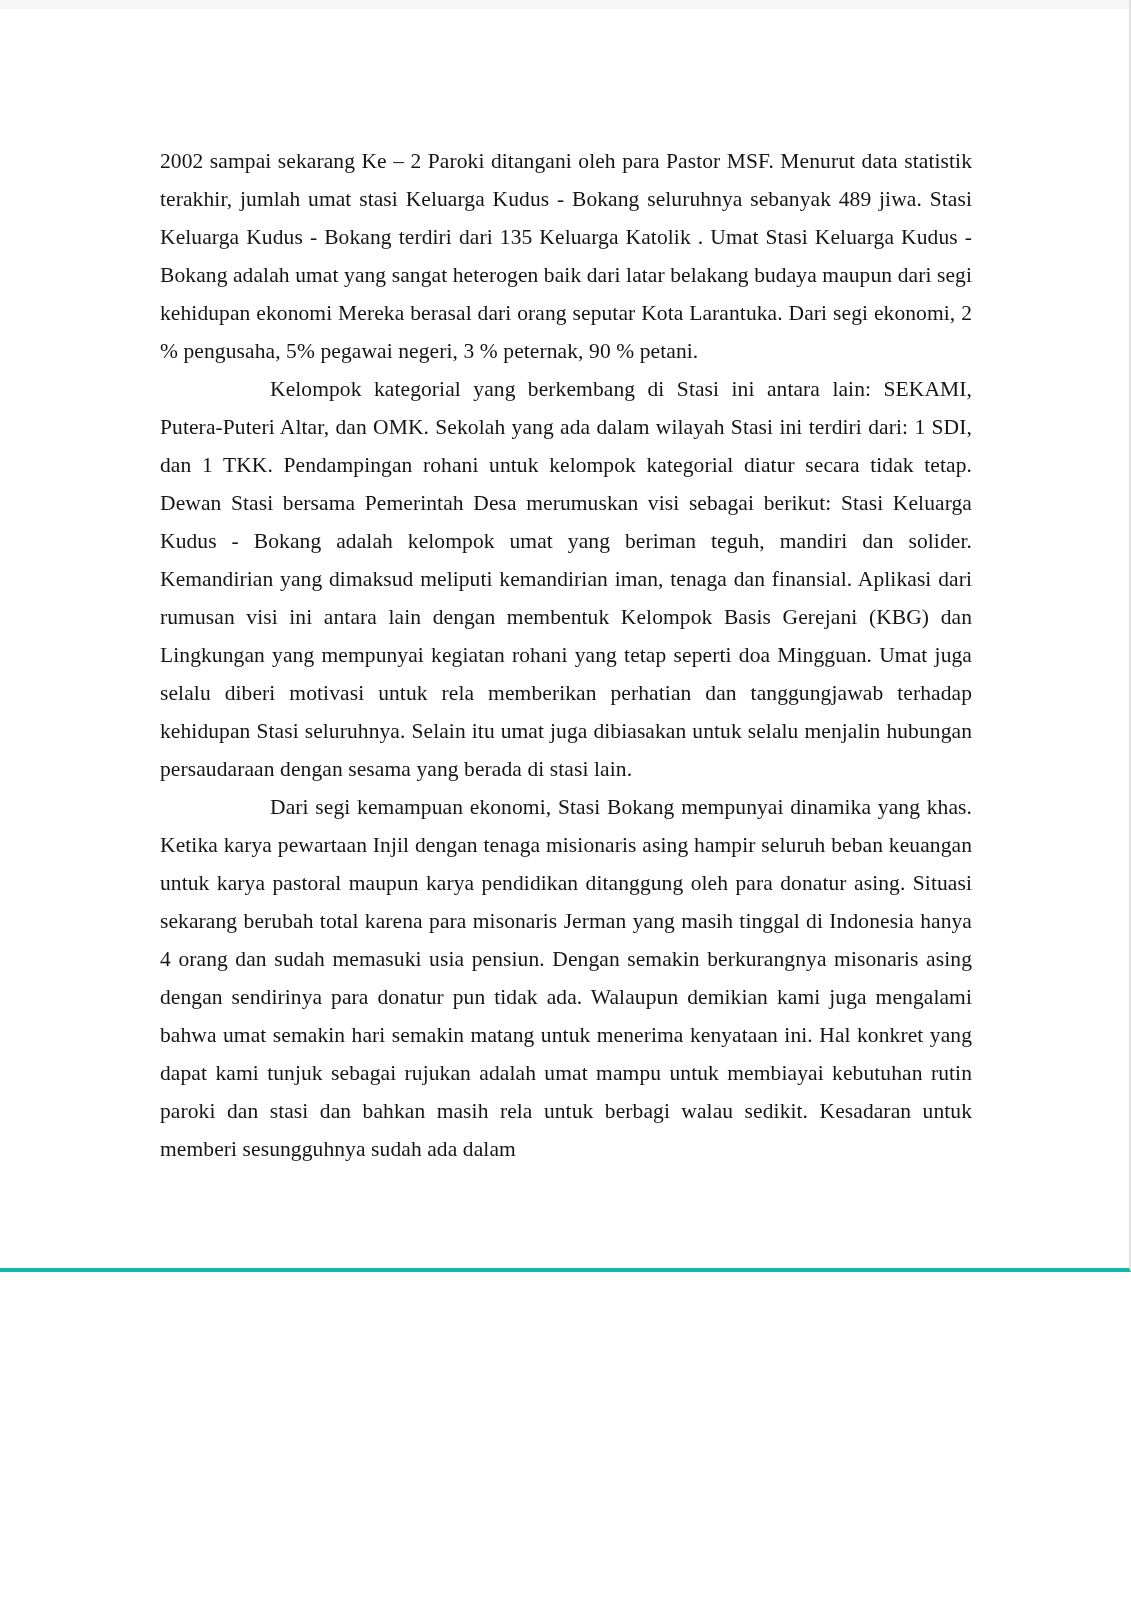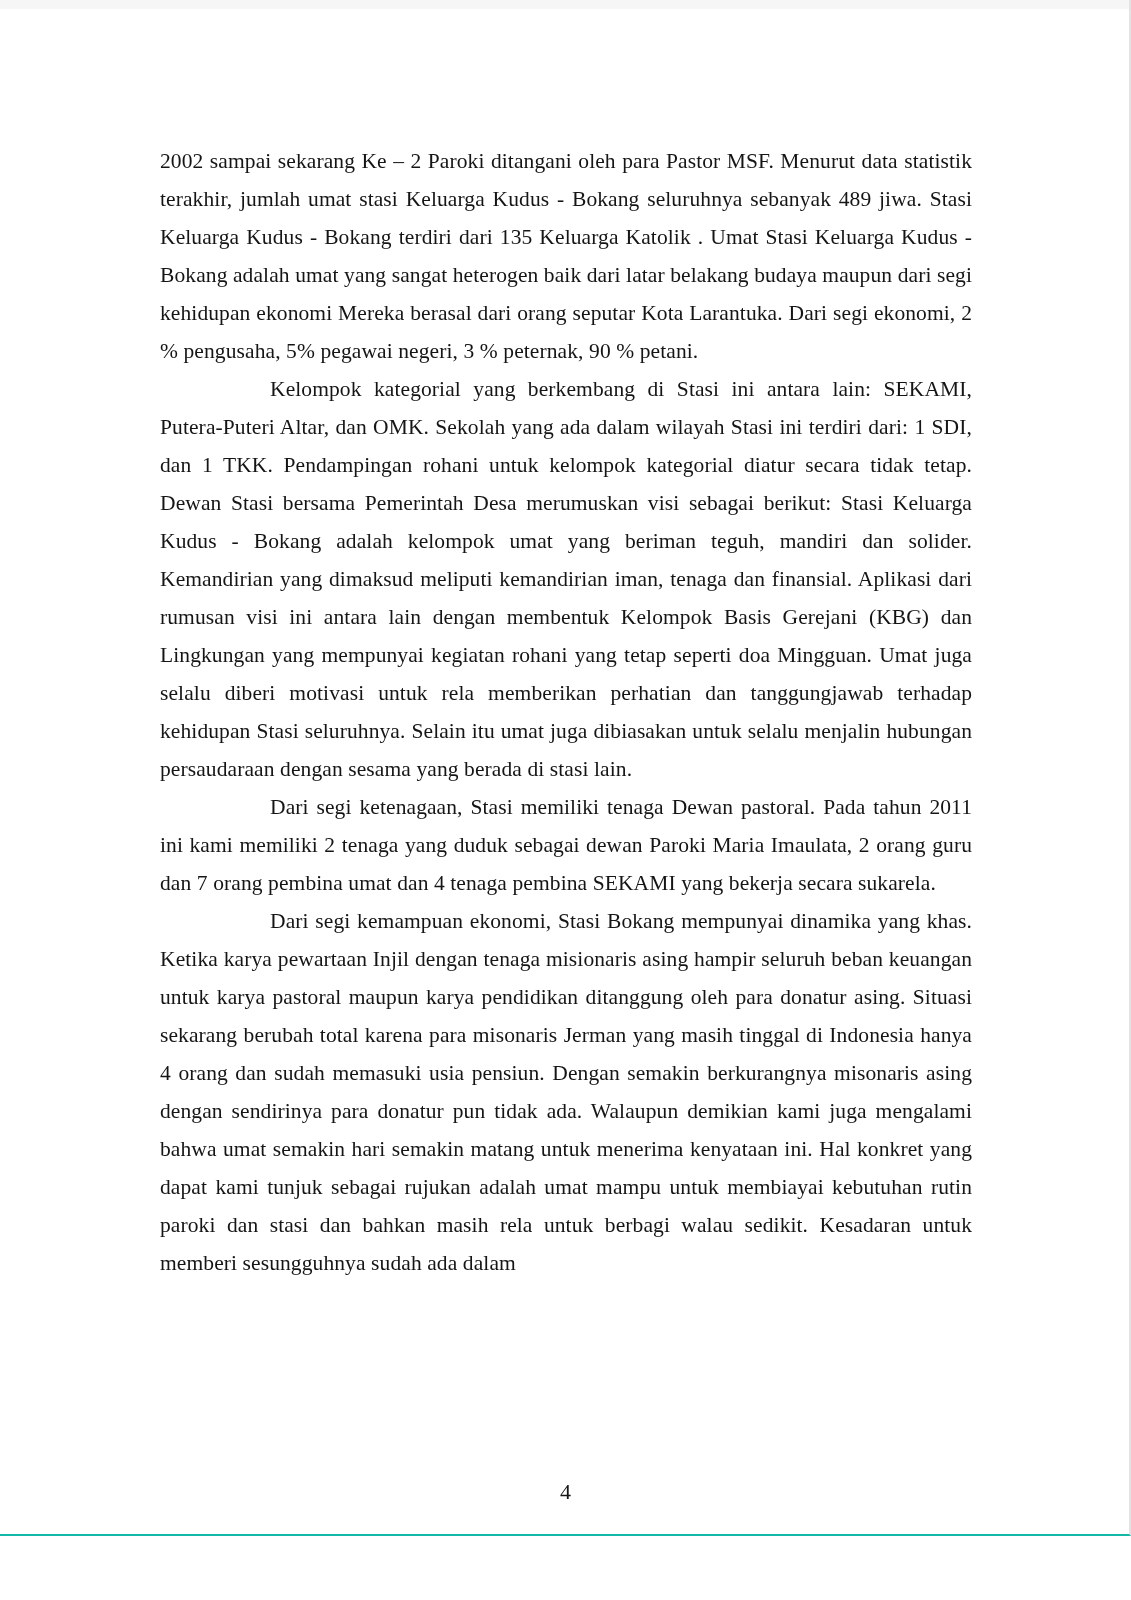--- a/index.html
+++ b/index.html
@@ -3,28 +3,28 @@
 <meta charset="utf-8">
 <style>
   html, body {
     margin: 0;
     padding: 0;
     background: #ffffff;
   }
   .page {
     position: relative;
     width: 1131px;
-    height: 1536px;
+    height: 1272px;
     background: #ffffff;
     overflow: hidden;
     font-family: "Liberation Serif", "DejaVu Serif", serif;
     color: #151515;
     box-sizing: border-box;
     border-right: 2px solid #e3e3e3;
-    border-bottom: 2px solid #14b8a6;
+    border-bottom: 4px solid #14b8a6;
   }
   .scan-edge-top {
     position: absolute;
     top: 0; left: 0; right: 0;
     height: 9px;
     background: #f6f6f6;
   }
   .text-block {
     position: absolute;
     top: 142px;
@@ -55,18 +55,17 @@
 </style>
 </head>
 <body>
 
 <div class="page">
   <div class="scan-edge-top"></div>
 
   <div class="text-block">
     <p>2002 sampai sekarang  Ke – 2 Paroki ditangani oleh para Pastor MSF. Menurut data statistik terakhir, jumlah umat stasi Keluarga Kudus - Bokang seluruhnya sebanyak 489 jiwa. Stasi Keluarga Kudus - Bokang terdiri dari 135 Keluarga Katolik . Umat Stasi Keluarga Kudus - Bokang adalah umat yang sangat heterogen baik dari latar belakang budaya maupun dari segi kehidupan ekonomi Mereka berasal dari orang seputar Kota Larantuka. Dari segi ekonomi, 2 % pengusaha, 5% pegawai negeri, 3 % peternak, 90 % petani.</p>
     <p class="indented">Kelompok kategorial yang berkembang di Stasi ini antara lain: SEKAMI, Putera-Puteri Altar, dan OMK. Sekolah yang ada dalam wilayah Stasi  ini terdiri dari: 1 SDI, dan 1 TKK. Pendampingan rohani untuk  kelompok kategorial diatur secara tidak tetap. Dewan Stasi bersama Pemerintah Desa merumuskan visi sebagai berikut: Stasi Keluarga Kudus - Bokang adalah kelompok umat yang beriman teguh, mandiri dan solider. Kemandirian yang dimaksud meliputi kemandirian iman, tenaga dan finansial. Aplikasi dari rumusan visi  ini antara lain dengan membentuk Kelompok Basis Gerejani (KBG) dan Lingkungan yang mempunyai kegiatan rohani yang tetap seperti doa Mingguan. Umat juga selalu diberi motivasi untuk rela memberikan perhatian dan tanggungjawab terhadap kehidupan Stasi seluruhnya. Selain itu umat juga dibiasakan untuk selalu menjalin hubungan persaudaraan dengan sesama yang berada di stasi lain.</p>
-    <p class="indented">Dari segi ketenagaan, Stasi memiliki tenaga  Dewan pastoral. Pada tahun 2011 ini kami memiliki 2 tenaga yang duduk sebagai dewan Paroki Maria Imaulata,  2 orang guru  dan 7 orang pembina umat dan 4 tenaga pembina SEKAMI yang bekerja secara sukarela.</p>
     <p class="indented">Dari segi kemampuan ekonomi, Stasi Bokang mempunyai dinamika yang khas. Ketika karya pewartaan Injil dengan tenaga misionaris asing hampir seluruh beban keuangan untuk karya pastoral maupun karya pendidikan ditanggung oleh para donatur asing. Situasi sekarang berubah total karena para misonaris Jerman yang masih tinggal di Indonesia hanya 4 orang dan sudah memasuki usia pensiun. Dengan semakin berkurangnya misonaris asing dengan sendirinya para donatur pun tidak ada. Walaupun demikian kami juga mengalami bahwa umat semakin hari semakin matang untuk menerima kenyataan ini. Hal konkret yang dapat kami tunjuk sebagai rujukan adalah umat mampu untuk membiayai kebutuhan rutin paroki dan stasi dan bahkan masih rela untuk berbagi walau sedikit. Kesadaran untuk memberi sesungguhnya sudah ada dalam</p>
   </div>
 
   <div class="page-number">4</div>
 </div>
 
 </body></html>

